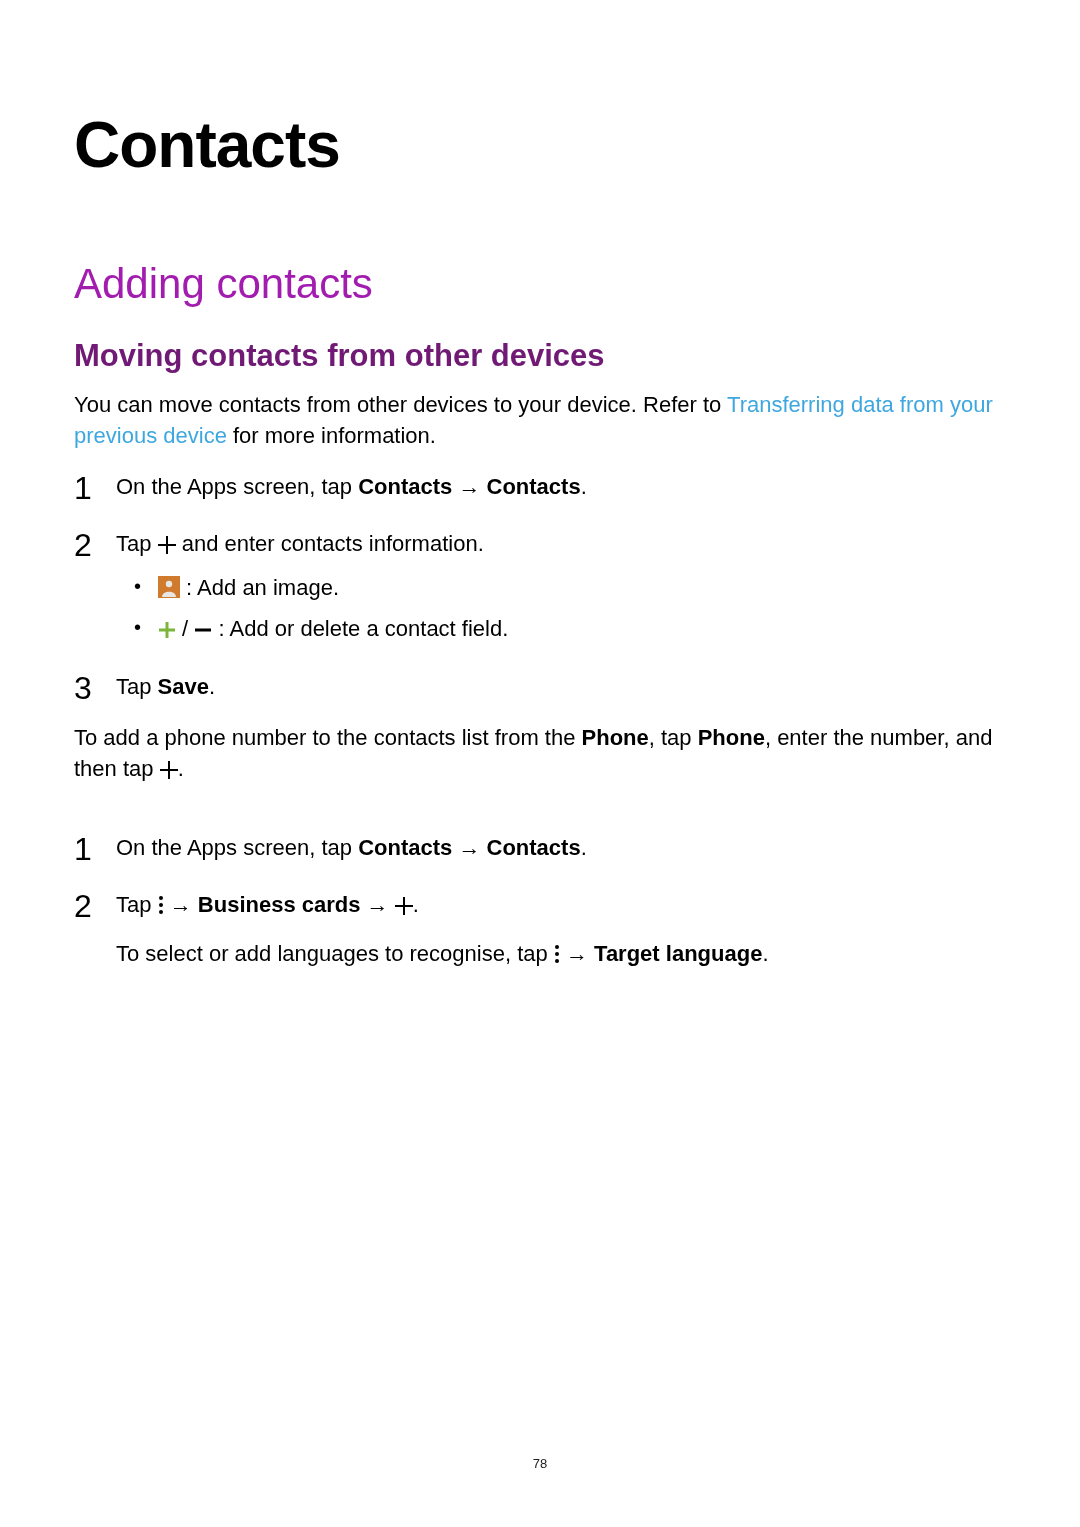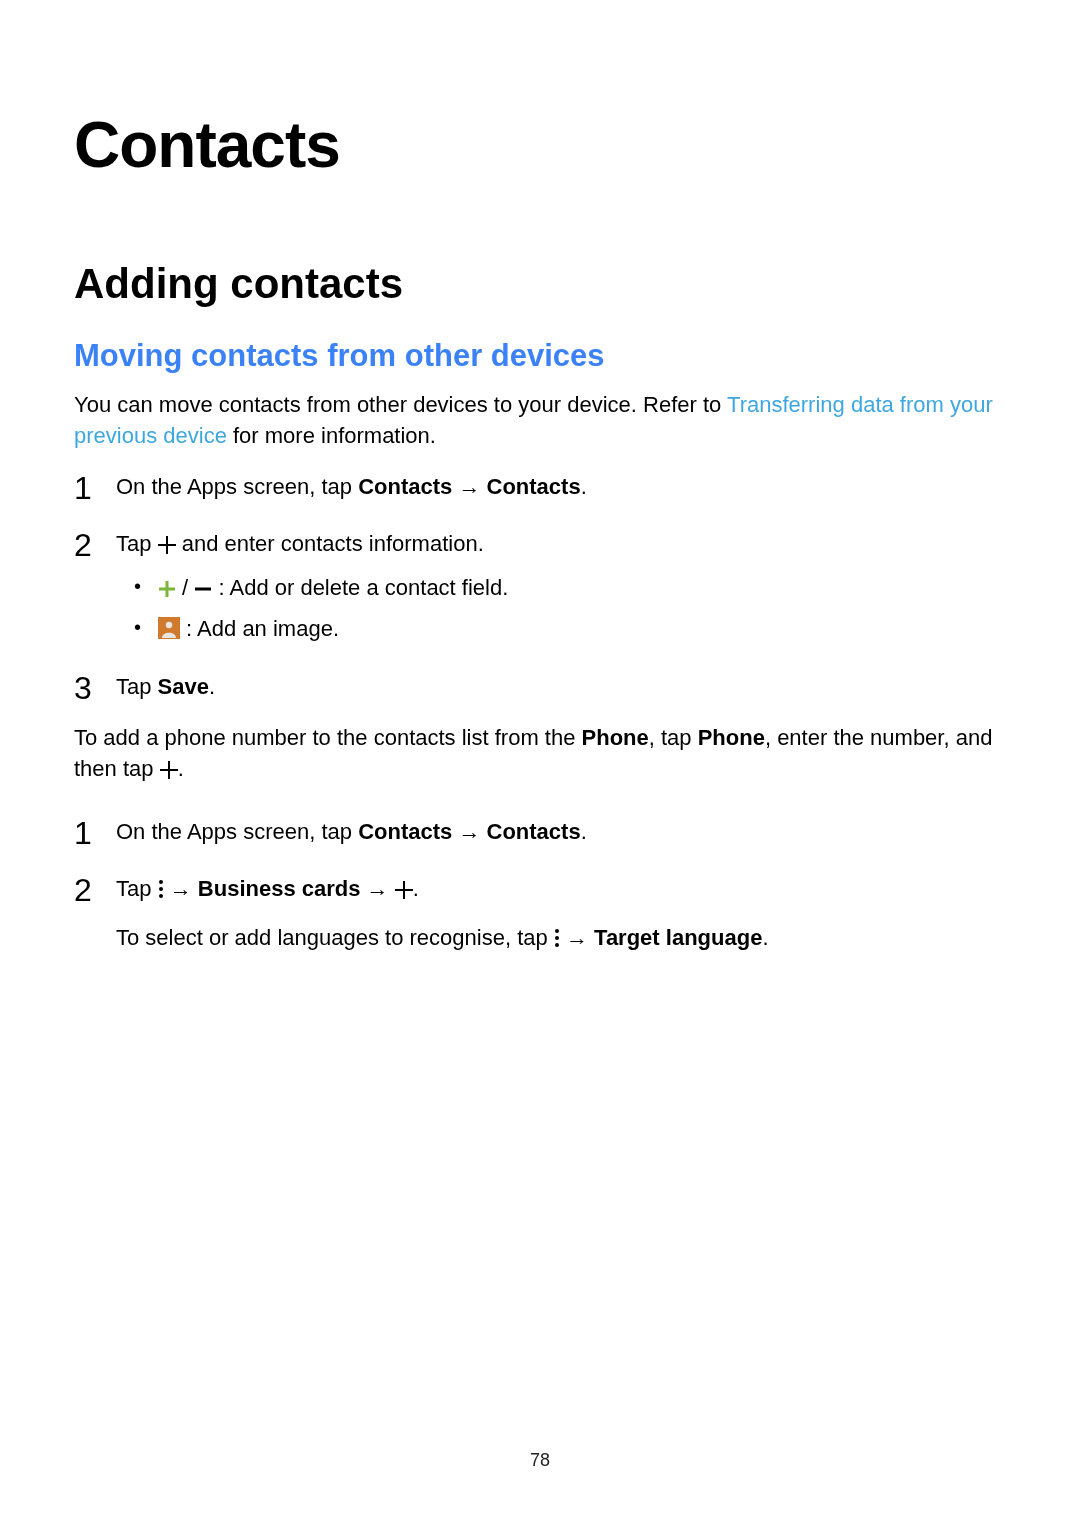--- a/index.html
+++ b/index.html
@@ -14,28 +14,28 @@
     padding: 108px 74px 0 74px;
   }
   .h1 {
     font-size: 64px;
     font-weight: 700;
     letter-spacing: -1px;
     margin-bottom: 78px;
   }
   .h2 {
     font-size: 42px;
-    font-weight: 700;
-    color: #000000;
+    font-weight: 400;
+    color: #a21caf;
     margin-bottom: 30px;
   }
   .h3 {
     font-size: 31px;
     font-weight: 700;
-    color: #3b82f6;
+    color: #701a75;
     margin-bottom: 16px;
     margin-top: 28px;
   }
   .p {
     font-size: 22px;
     line-height: 1.4;
     color: #000;
     margin-bottom: 10px;
   }
   .link { color: #3ea7e0; }
@@ -74,29 +74,29 @@
   .icon {
     display: inline-block;
     vertical-align: -3px;
   }
   .icon svg { display: block; }
   .pagenum {
     position: absolute;
     bottom: 56px;
     left: 0; right: 0;
     text-align: center;
-    font-size: 18px;
+    font-size: 13px;
     color: #222;
   }
   .bigplus svg { vertical-align: -2px; }
   .after-list {
     font-size: 22px;
     line-height: 1.4;
     margin-top: -4px;
-    margin-bottom: 30px;
+    margin-bottom: 46px;
   }
   .subp {
     font-size: 22px;
     line-height: 1.5;
     margin-top: 16px;
   }
 </style>
 </head>
 <body>
 
@@ -117,32 +117,32 @@
       <span class="num">1</span>
       <span>On the Apps screen, tap </span><b>Contacts</b><span> → </span><b>Contacts</b><span>.</span>
     </li>
     <li>
       <span class="num">2</span>
       <span>Tap </span><span class="icon bigplus"><svg width="18" height="18" viewBox="0 0 18 18">
             <path d="M8 0h2v18H8zM0 8h18v2H0z" fill="#000"></path>
           </svg></span><span> and enter contacts information.</span>
       <ul class="ul">
         <li>
+          <span class="icon"><svg width="22" height="22" viewBox="0 0 22 22">
+                <rect x="0" y="0" width="22" height="22" fill="#d07a2e"></rect>
+                <circle cx="11" cy="8" r="3.2" fill="#e8e7e3"></circle>
+                <path d="M4 21 C4 14 18 14 18 21 Z" fill="#e8e7e3"></path>
+              </svg></span><span> : Add an image.</span>
+        </li>
+        <li>
           <span class="icon"><svg width="18" height="18" viewBox="0 0 18 18">
                 <path d="M7.5 1h3v16h-3zM1 7.5h16v3H1z" fill="#7bb53a"></path>
               </svg></span><span> / </span><span class="icon"><svg width="18" height="18" viewBox="0 0 18 18">
                 <rect x="1" y="7.5" width="16" height="3" fill="#000"></rect>
               </svg></span><span> : Add or delete a contact field.</span>
-        </li>
-        <li>
-          <span class="icon"><svg width="22" height="22" viewBox="0 0 22 22">
-                <rect x="0" y="0" width="22" height="22" fill="#d07a2e"></rect>
-                <circle cx="11" cy="8" r="3.2" fill="#e8e7e3"></circle>
-                <path d="M4 21 C4 14 18 14 18 21 Z" fill="#e8e7e3"></path>
-              </svg></span><span> : Add an image.</span>
         </li>
       </ul>
     </li>
     <li>
       <span class="num">3</span>
       <span>Tap </span><b>Save</b><span>.</span>
     </li>
   </ol>
 
   <p class="after-list">

